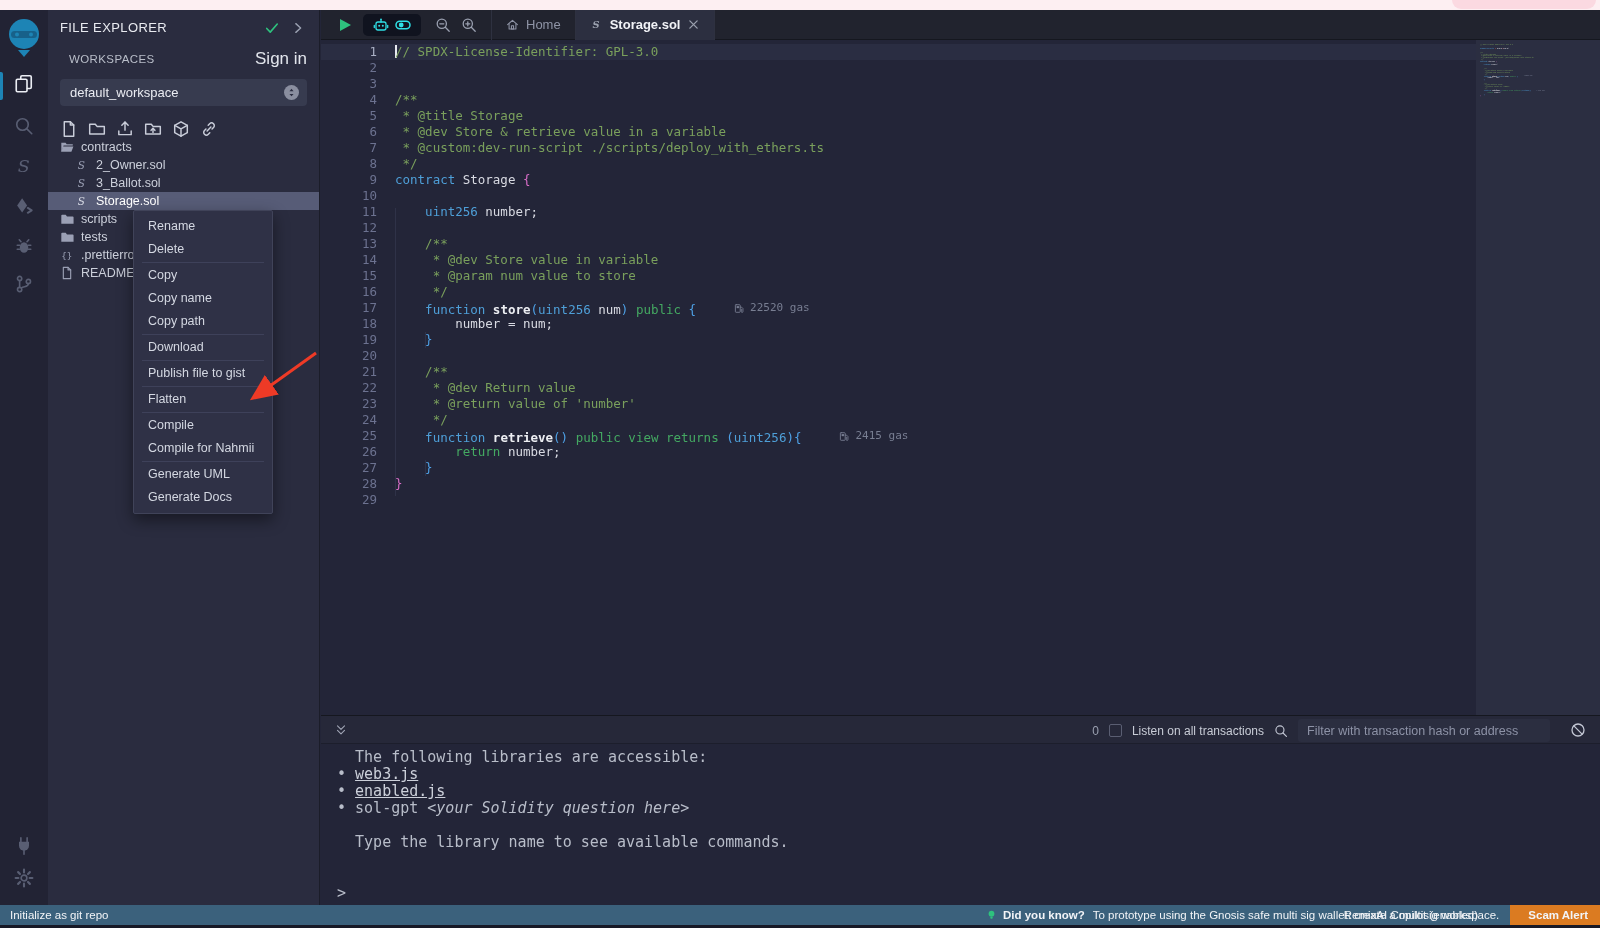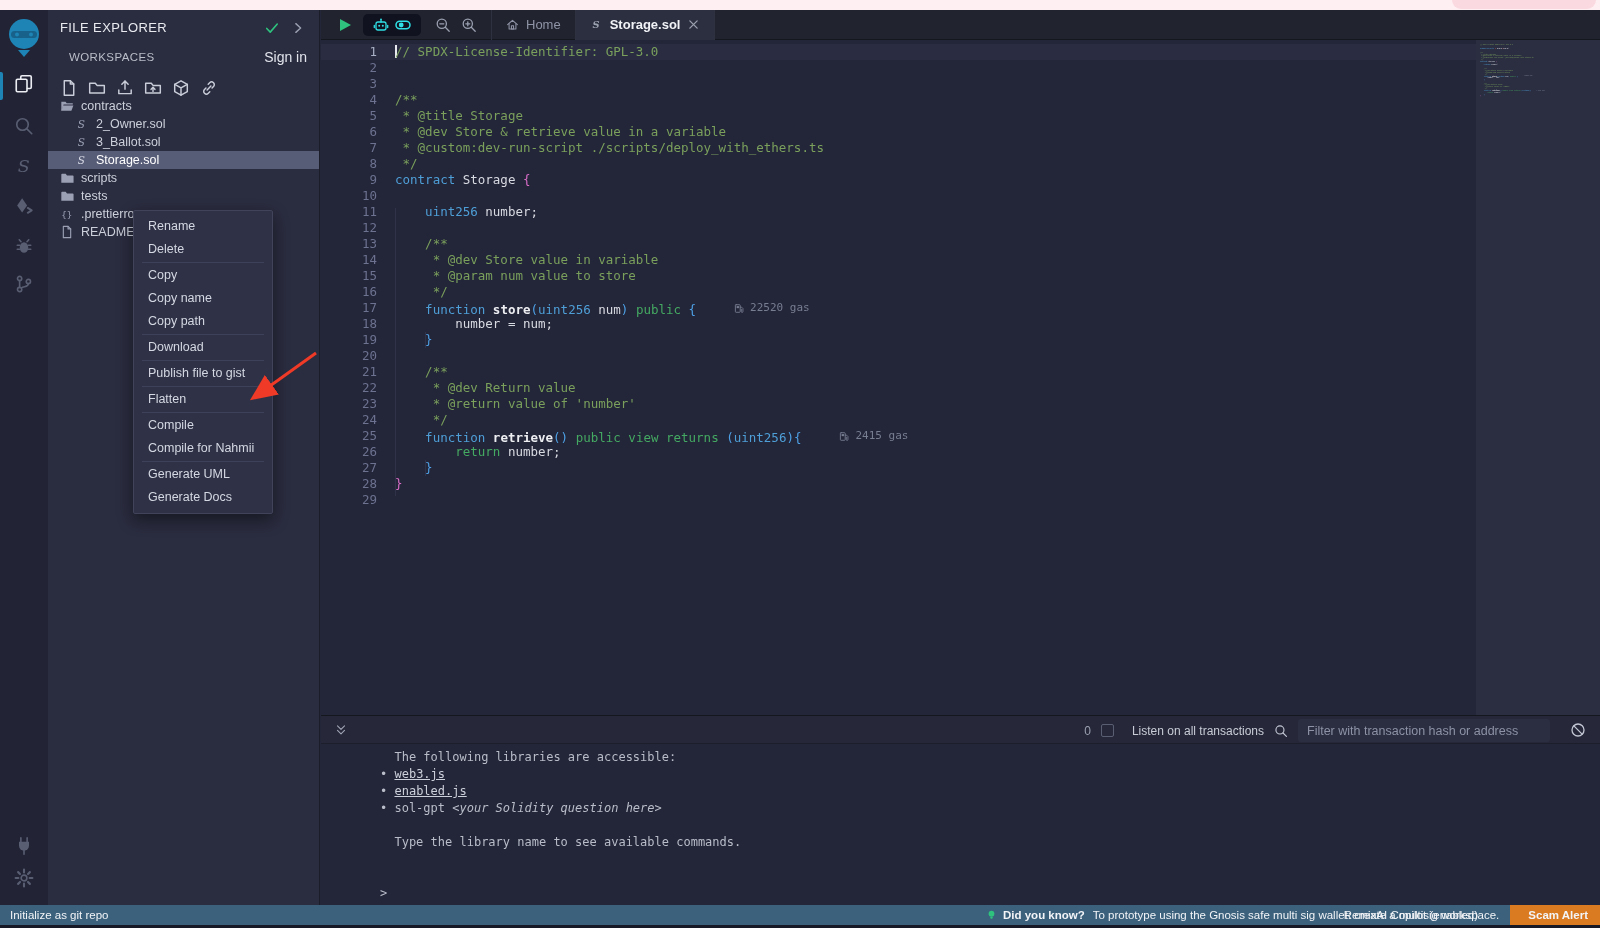--- a/index.html
+++ b/index.html
@@ -28,21 +28,21 @@
   .ab-item svg{width:20px;height:20px;}
   
   .sidepanel{position:absolute;left:48px;top:10px;width:272px;height:895px;background:#2a2c3f;border-right:1px solid #1b1d29;}
   .sp-header{display:flex;align-items:center;padding:10px 14px 0 12px;color:#e8eaf0;}
   .sp-title{font-size:13px;font-weight:normal;letter-spacing:.4px;}
   .sp-header .spacer{flex:1;}
   .sp-header svg{width:14px;height:14px;}
   .sp-ws-row{display:flex;align-items:center;margin-top:14px;padding:0 12px;color:#b9bec9;}
   .sp-ws-row .ws-label{font-size:11.5px;letter-spacing:.4px;margin-left:9px;}
   .sp-ws-row .spacer{flex:1;}
-  .sign-in{display:flex;align-items:center;gap:5px;color:#e2e5ec;font-size:14px;cursor:pointer;text-align:right;}
+  .sign-in{display:flex;align-items:center;gap:5px;color:#e2e5ec;font-size:17px;cursor:pointer;text-align:right;}
   .ws-select{margin:10px 12px 0 12px;height:27px;background:#373b4f;border-radius:4px;display:flex;align-items:center;
              padding:0 8px 0 10px;color:#eaecf2;font-size:13px;cursor:pointer;}
   .ws-select .spacer{flex:1;}
   .ws-circle{width:15px;height:15px;border-radius:50%;background:#8a8e9f;display:flex;align-items:center;justify-content:center;}
   .fe-icons{display:flex;gap:10px;margin:14px 12px 0 12px;color:#c9cdd9;}
   .fe-icons span{cursor:pointer;display:flex;}
   .fe-icons svg{width:18px;height:18px;}
   .file-tree{margin-top:0;font-size:12.5px;color:#ccd0db;}
   .tree-row{height:18px;display:flex;align-items:center;gap:7px;cursor:pointer;white-space:nowrap;}
   .tree-row.selected{background:#575c77;color:#ffffff;}
@@ -97,30 +97,30 @@
   .minimap .code-line{height:14px;}
   
   .terminal{position:absolute;left:0;top:705px;width:1279px;height:190px;background:#232538;}
   .term-header{position:absolute;left:0;top:0;width:1279px;height:29px;background:#262839;border-top:1px solid #15171f;
                border-bottom:1px solid #1c1e2c;display:flex;align-items:center;}
   .th-chevrons{margin-left:13px;color:#9fa4b4;display:flex;cursor:pointer;}
   .th-chevrons svg{width:14px;height:14px;}
   .th-right{position:absolute;right:50px;top:0;height:29px;display:flex;align-items:center;gap:10px;}
   .th-count{color:#9aa0b0;font-size:12px;}
   .checkbox{width:13px;height:13px;border:1px solid #5a5e72;border-radius:2px;background:transparent;cursor:pointer;}
-  .th-listen{color:#c8ccd6;font-size:12px;white-space:nowrap;margin-left:8px;}
+  .th-listen{color:#c8ccd6;font-size:12px;white-space:nowrap;}
   .th-search{color:#c3c7d4;display:flex;cursor:pointer;}
   .th-search svg{width:14px;height:14px;}
   .th-filter{width:252px;height:23px;background:#2b2e40;border:none;border-radius:3px;color:#d8dae2;
              font-size:12.5px;padding:0 9px;font-family:"Liberation Sans",sans-serif;}
   .th-filter::placeholder{color:#8d92a6;}
   .th-ban{position:absolute;right:14px;top:6px;color:#c3c7d4;display:flex;cursor:pointer;}
   .th-ban svg{width:16px;height:16px;}
-  .term-body{position:absolute;left:16px;top:34px;font-family:"DejaVu Sans Mono",monospace;font-size:12px;
-             line-height:17px;color:#b8bdc9;margin-left:43px;}
+  .term-body{position:absolute;left:16px;top:34px;font-family:"DejaVu Sans Mono",monospace;font-size:15px;
+             line-height:17px;color:#b8bdc9;}
   .t-line{white-space:pre;height:17px;}
   .t-link{text-decoration:underline;cursor:pointer;color:#ccd0da;}
   .t-hint{font-style:italic;}
   
   .arrow-overlay{position:absolute;left:240px;top:345px;width:90px;height:62px;z-index:40;pointer-events:none;}
 </style>
 </head>
 <body>
 
 <div class="screen">
@@ -214,20 +214,30 @@
       <span class="ws-label">WORKSPACES</span>
       <span class="spacer"></span>
       <span class="sign-in">
         <span style="display:flex">
             <svg viewBox="0 0 16 16" fill="none" stroke="currentColor" stroke-width="1.3" stroke-linecap="round" stroke-linejoin="round">
               <circle cx="8" cy="8" r="6.3" fill="currentColor" stroke="none"></circle>
               <rect x="4.6" y="6.3" width="6.8" height="3" rx="1.5" fill="#2a2c3f" stroke="none"></rect>
             </svg>
           </span>
         <span>Sign in</span>
+      </span>
+    </div>
+    <div class="ws-select">
+      <span>default_workspace</span>
+      <span class="spacer"></span>
+      <span class="ws-circle">
+        <svg viewBox="0 0 16 16" width="11" height="11">
+            <path d="M8 2.5L11 6H5z" fill="#2a2c3f"></path>
+            <path d="M8 13.5L5 10h6z" fill="#2a2c3f"></path>
+          </svg>
       </span>
     </div>
     <div class="fe-icons">
         <span>
           <svg viewBox="0 0 16 16" fill="none" stroke="currentColor" stroke-width="1.3" stroke-linecap="round" stroke-linejoin="round">
             <path d="M3.8 1.5h5.4l3 3v10h-8.4z"></path>
             <path d="M9.2 1.5v3h3"></path>
           </svg>
         </span>
         <span>

